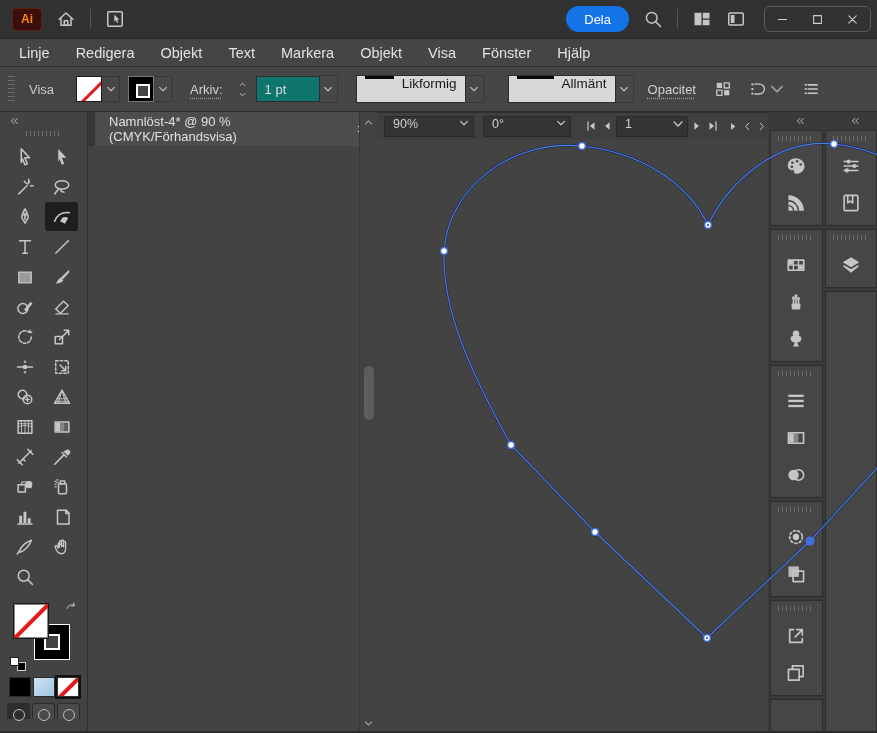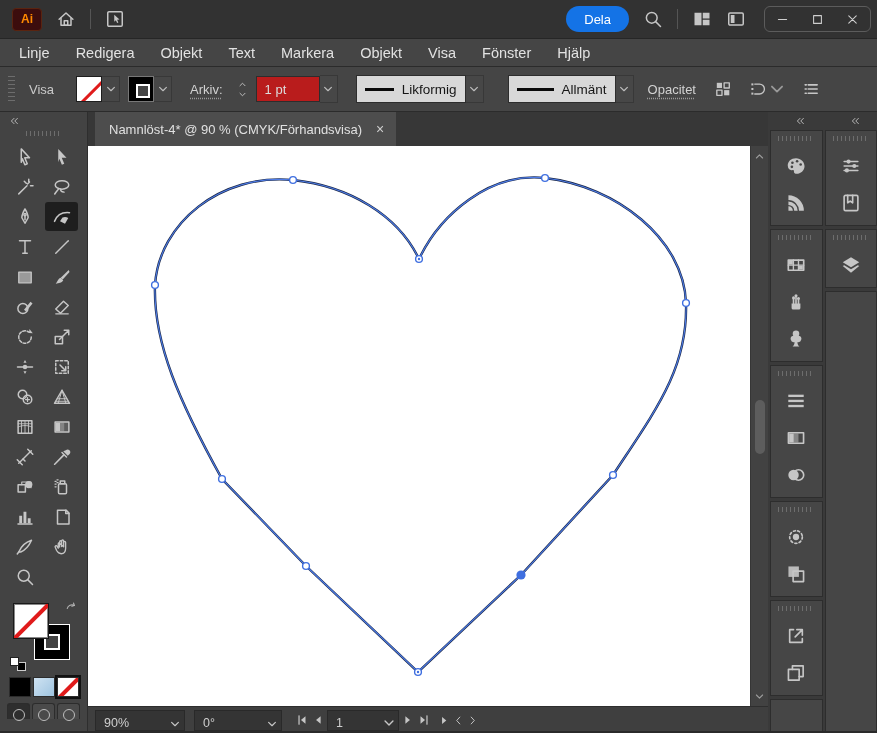--- a/index.html
+++ b/index.html
@@ -30,22 +30,22 @@
   .swatch-btn{display:flex;align-items:center;}
   .fill-swatch{width:26px;height:26px;background:#fff;border:1px solid #1e1e1e;position:relative;overflow:hidden;}
   .fill-swatch::after{content:"";position:absolute;left:-4px;top:-4px;width:48px;height:3px;background:#e01b1b;transform:rotate(-45deg);transform-origin:0 0;top:30px;left:-2px;}
   .stroke-swatch{width:26px;height:26px;background:#000;border:1px solid #777;position:relative;}
   .stroke-swatch::after{content:"";position:absolute;left:7px;top:7px;width:10px;height:10px;background:#454545;border:2px solid #fff;outline:2px solid #000;}
   .chev-btn{width:18px;height:26px;display:flex;align-items:center;justify-content:center;color:#bdbdbd;background:#474747;border:1px solid #383838;border-left:none;}
   .chev-btn svg{width:12px;height:12px;}
   .dotted-label{color:#d2d2d2;font-size:13px;text-decoration:underline dotted #9a9a9a;text-underline-offset:4px;}
   .stepper{display:flex;flex-direction:column;gap:1px;color:#c2c2c2;margin-left:6px;}
   .stepper svg{width:11px;height:9px;}
-  .ob-field{height:26px;width:64px;background:#b91c1c;border:1px solid #2d2d2d;color:#dcdcdc;font-size:13px;display:flex;align-items:center;padding-left:8px;}
-  .lt-drop{height:28px;background:#d8d8d8;border:1px solid #2d2d2d;display:flex;align-items:center;padding:0 8px;gap:8px;color:#161616;font-size:13.5px;}
+  .ob-field{height:26px;width:64px;background:#0f766e;border:1px solid #2d2d2d;color:#dcdcdc;font-size:13px;display:flex;align-items:center;padding-left:8px;}
+  .lt-drop{height:28px;background:#d8d8d8;border:1px solid #2d2d2d;display:flex;padding:0 8px;gap:8px;color:#161616;font-size:13.5px;}
   .lt-line{width:52px;height:3px;background:#0a0a0a;}
   .ob-right{display:flex;align-items:center;gap:16px;margin-left:10px;}
 
   
   .main{display:flex;height:621px;}
 
   
   .left-dock{width:88px;background:#434343;border-right:1px solid #2e2e2e;display:flex;flex-direction:column;position:relative;}
   .dock-head{height:18px;display:flex;align-items:center;padding-left:8px;color:#b2b2b2;}
   .dock-head svg{width:12px;height:12px;}
@@ -69,35 +69,35 @@
   .sw-color{background:#000;}
   .sw-grad{background:linear-gradient(135deg,#cfe3f2,#9fc4e0);}
   .sw-none{background:#fff;overflow:hidden;outline:2px solid #111;}
   .sw-none::after{content:"";position:absolute;left:-4px;top:22px;width:40px;height:4px;background:#e01b1b;transform:rotate(-45deg);transform-origin:0 0;}
   .mode-row{display:flex;gap:2px;justify-content:center;margin-top:6px;flex:1;align-items:flex-start;}
   .mode-btn{width:23px;height:16px;border:1px solid #2c2c2c;border-bottom:none;border-radius:3px 3px 0 0;background:#4a4a4a;display:flex;justify-content:center;padding-top:5px;}
   .mode-btn.selected{background:#2e2e2e;}
   .mode-btn i{width:12px;height:12px;border:1.5px solid #bdbdbd;border-radius:50%;display:block;}
 
   
-  .center{flex:1;display:flex;flex-direction:column;min-width:0;}
+  .center{flex:1;display:flex;min-width:0;}
   .tabbar{height:34px;background:#373737;display:flex;align-items:flex-end;}
   .tab{margin-left:7px;height:34px;background:#4d4d4d;display:flex;align-items:center;gap:14px;padding:0 12px 0 14px;color:#e0e0e0;font-size:13px;}
   .tab-close{color:#cfcfcf;font-size:14px;cursor:pointer;}
   .canvas-wrap{flex:1;position:relative;background:#fff;}
   .art-svg{position:absolute;left:0;top:0;}
   .vscroll{position:absolute;right:0;top:0;bottom:0;width:18px;background:#424242;border-left:1px solid #363636;}
   .vs-up,.vs-down{position:absolute;left:0;width:17px;height:16px;display:flex;align-items:center;justify-content:center;color:#9d9d9d;}
   .vs-up{top:2px;} .vs-down{bottom:2px;}
   .vs-up svg,.vs-down svg{width:11px;height:11px;}
   .vs-thumb{position:absolute;left:3.5px;top:254px;width:10px;height:54px;background:#5d5d5d;border-radius:5px;}
 
   
   .statusbar{height:27px;background:#3f3f3f;border-top:1px solid #2e2e2e;display:flex;align-items:center;padding-left:7px;gap:5px;}
-  .sb-field{height:21px;background:#343434;border:1px solid #292929;display:flex;align-items:flex-end;justify-content:space-between;color:#cfcfcf;font-size:12.5px;padding-left:8px;}
+  .sb-field{height:21px;background:#343434;border:1px solid #292929;display:flex;align-items:flex-start;justify-content:space-between;color:#cfcfcf;font-size:12.5px;padding-left:8px;}
   .sb-field .icon svg{width:12px;height:12px;}
   .sb-field .icon{width:18px;}
   .sb-zoom{width:90px;} .sb-rot{width:88px;margin-left:4px;} .sb-art{width:72px;}
   .sb-nav{display:flex;align-items:center;gap:2px;margin-left:8px;color:#8f8f8f;}
   .sb-nav .icon svg{width:14px;height:14px;}
   .sb-tool{width:256px;height:21px;margin-left:8px;background:#3a3a3a;display:flex;align-items:center;justify-content:center;color:#c9c9c9;font-size:12.5px;}
   .sb-end{display:flex;align-items:center;gap:1px;color:#9d9d9d;margin-left:2px;}
   .sb-end .icon svg{width:13px;height:13px;}
 
   

